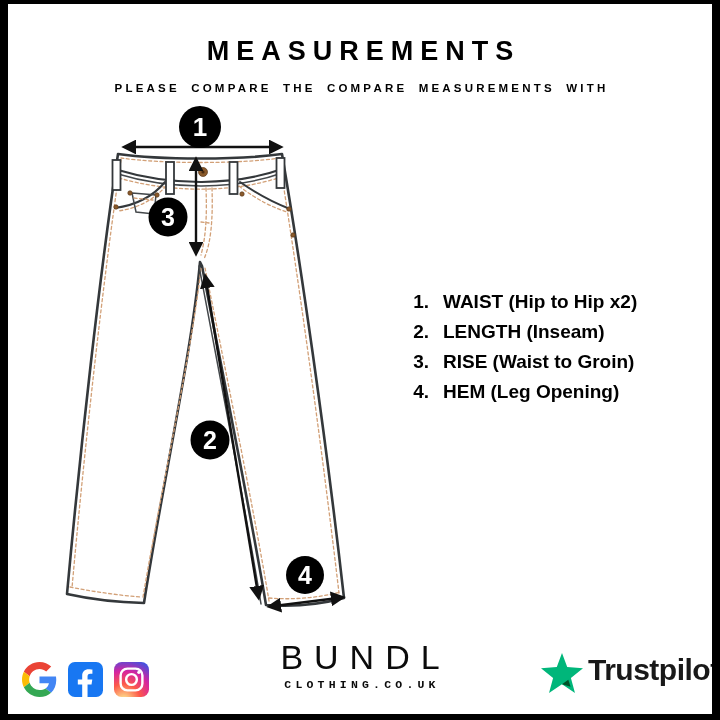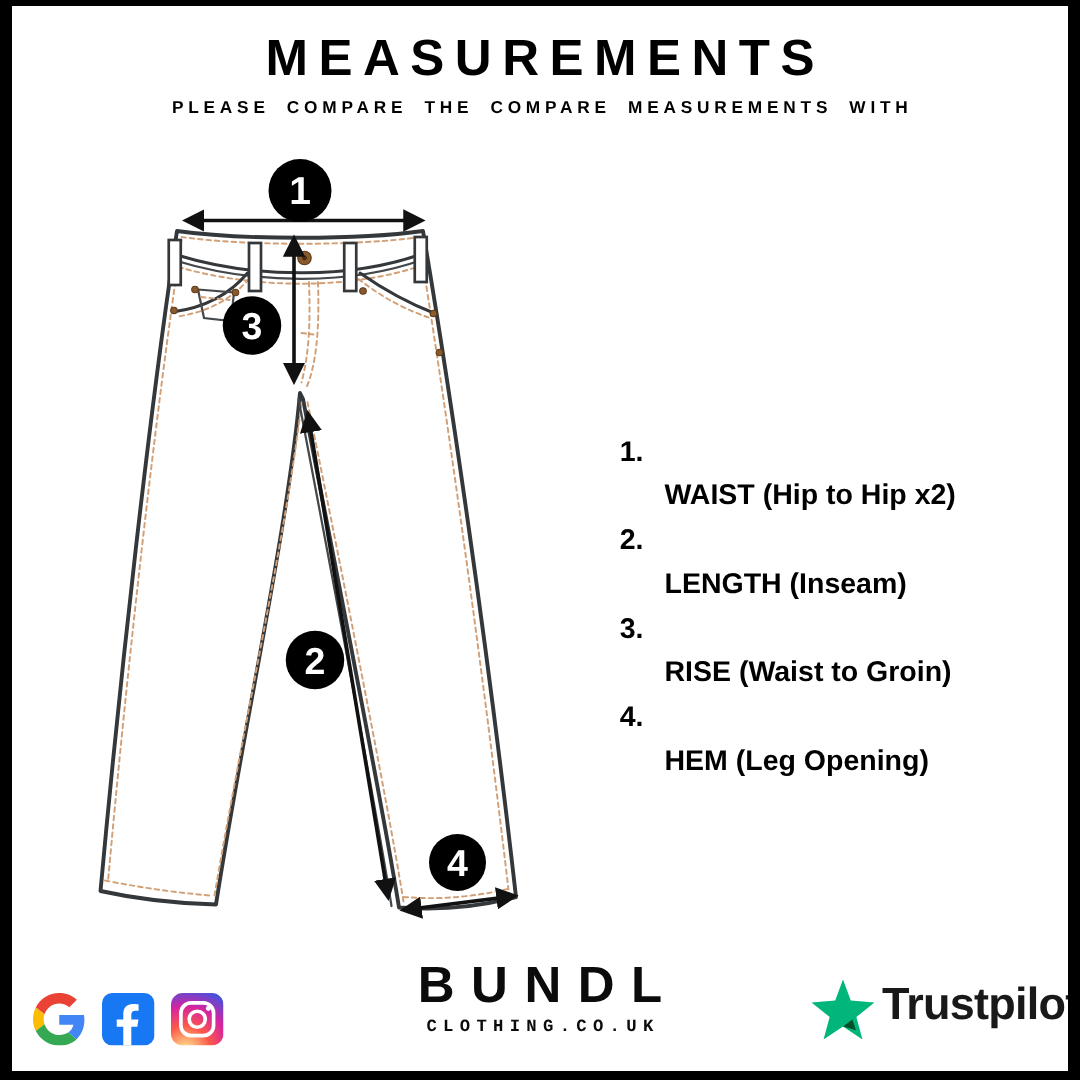--- a/index.html
+++ b/index.html
@@ -7,21 +7,21 @@
     position:relative;width:720px;height:720px;background:#ffffff;overflow:hidden;
     font-family:"Liberation Sans", sans-serif;color:#000;
   }
   .frame{
     position:absolute;inset:0;border:solid #000;border-width:4px 8px 6px 8px;
     pointer-events:none;z-index:50;
   }
   
   .header{position:absolute;top:24px;left:0;width:100%;text-align:center;}
   .title{
-    margin:0;font-size:34px;font-weight:800;letter-spacing:7px;
+    margin:12px;font-size:27px;font-weight:800;letter-spacing:7px;
     text-indent:7px;line-height:30px;
   }
   .subtitle{
     margin:8px 0 0 0;font-size:11.5px;font-weight:700;letter-spacing:3.2px;
     word-spacing:5px;line-height:20px;text-indent:3px;
   }
   
   .jeans-wrap{position:absolute;left:55px;top:100px;width:340px;height:535px;}
   .jeans-wrap svg{display:block;width:100%;height:100%;}
   .denim{fill:#ffffff;stroke:#34383b;stroke-width:2.6;stroke-linejoin:round;}
@@ -33,31 +33,31 @@
   .arrow{stroke:#111;stroke-width:2.4;fill:none;}
   .marker-circle{fill:#000;}
   .marker-num{
     fill:#fff;font-family:"Liberation Sans",sans-serif;font-weight:700;
     text-anchor:middle;
   }
   
   .legend{position:absolute;left:403px;top:287px;z-index:5;}
   .legend-row{display:flex;line-height:30px;font-size:19px;font-weight:700;}
   .legend-num{width:26px;text-align:right;}
-  .legend-label{margin-left:14px;white-space:nowrap;margin-top:29px;}
+  .legend-label{margin-left:14px;white-space:nowrap;}
   
   .social{position:absolute;left:22px;top:662px;display:flex;gap:11px;align-items:center;}
   .social-icon{width:35px;height:35px;display:block;cursor:pointer;}
   .fb-box{width:35px;height:35px;}
   .brand{
     position:absolute;left:50%;top:640px;transform:translateX(-50%);
     text-align:center;white-space:nowrap;
   }
   .brand-name{
-    font-size:34px;font-weight:700;letter-spacing:11px;text-indent:11px;
+    font-size:34px;font-weight:400;letter-spacing:11px;text-indent:11px;
     line-height:34px;color:#0b0b0b;
   }
   .brand-domain{
     font-size:11.5px;font-weight:700;letter-spacing:4.2px;text-indent:4px;
     margin-top:4px;color:#0b0b0b;font-family:Liberation Mono, monospace;
   }
   .trustpilot{
     position:absolute;left:541px;top:653px;display:flex;align-items:flex-start;gap:5px;
     cursor:pointer;
   }

